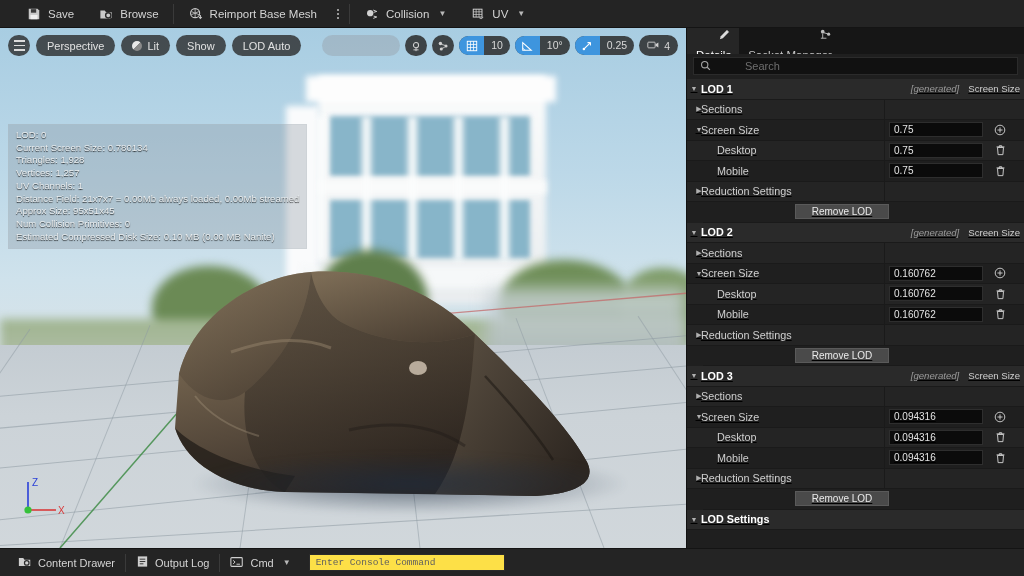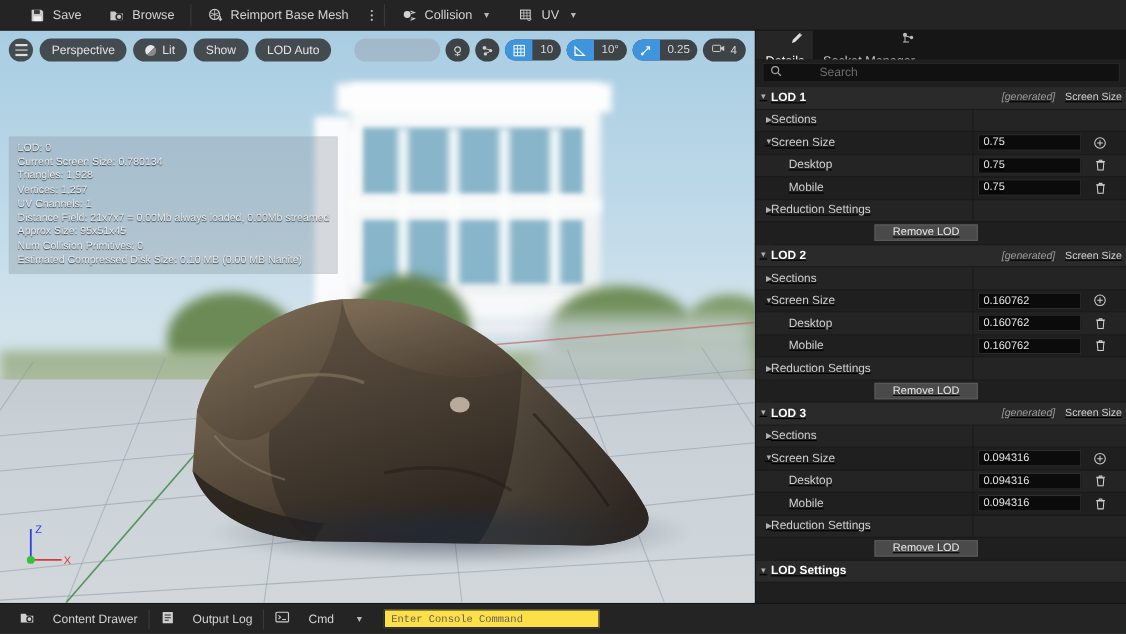--- a/index.html
+++ b/index.html
@@ -164,21 +164,21 @@
     width: 94px; height: 15px; background: #4a4a4a; border: 1px solid #5a5a5a;
     color: #eaeaea; font-size: 10px; display: flex; align-items: center; justify-content: center;
     margin-left: 92px;
   }
 
   
   #statusbar {
     height: 28px; flex: 0 0 28px; background: #242424; border-top: 1px solid #141414;
     display: flex; align-items: center; padding-left: 8px; gap: 0;
   }
-  .sb-item { display: flex; align-items: center; gap: 16px; height: 22px; padding: 0 10px; color: #d4d4d4; font-size: 11px; }
+  .sb-item { display: flex; align-items: center; gap: 6px; height: 22px; padding: 0 10px; color: #d4d4d4; font-size: 11px; }
   .sb-sep { width: 1px; height: 18px; background: #3a3a3a; }
   .console {
     width: 196px; height: 17px; background: #fde047; border: 1px solid #2b2b2b;
     color: #5f5f5f; font-family: "Liberation Mono", monospace; font-size: 9.5px;
     display: flex; align-items: center; padding: 0 6px; margin-left: 8px;
   }
 </style>
 </head>
 <body>
 

